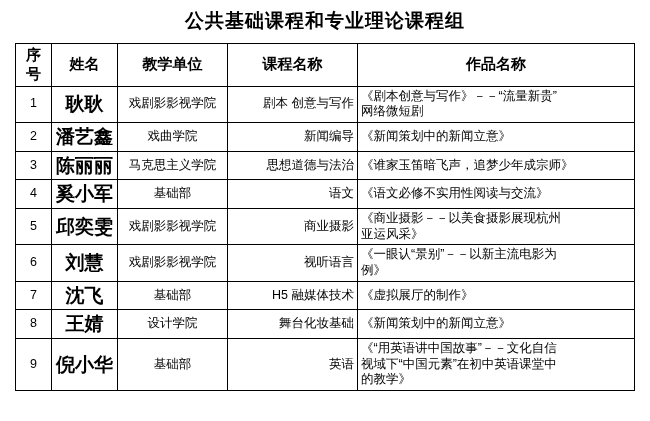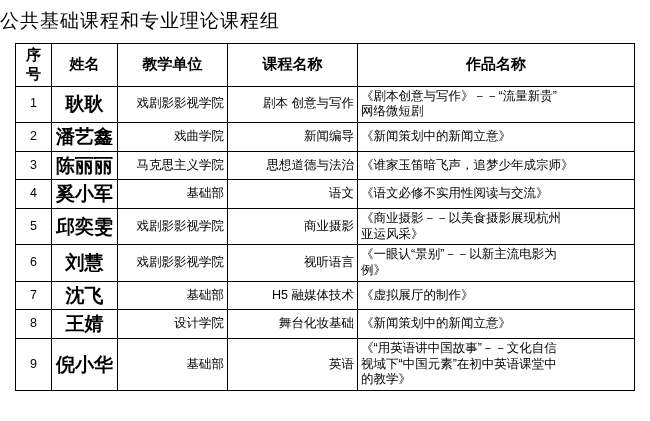--- a/index.html
+++ b/index.html
@@ -15,22 +15,23 @@
     overflow: hidden;
   }
   .page {
     width: 650px;
     height: 421px;
     box-sizing: border-box;
     padding: 0;
     position: relative;
   }
   .doc-title {
+    text-align: center;
     font-size: 19px;
-    font-weight: normal;
+    font-weight: bold;
     letter-spacing: 1px;
     padding-top: 8px;
     padding-bottom: 9px;
     font-family: "Liberation Serif", serif;
   }
   table.course-table {
     border-collapse: collapse;
     margin: 0 auto;
     width: 620px;
     table-layout: fixed;
@@ -56,21 +57,21 @@
     width: 36px;
   }
   td.c-name {
     text-align: center;
     font-size: 19px;
     font-weight: bold;
     width: 64px;
     margin-top: 48px;
   }
   td.c-unit {
-    text-align: right;
+    text-align: center;
     font-size: 12.5px;
     width: 108px;
   }
   td.c-course {
     text-align: right;
     font-size: 12.5px;
     width: 126px;
     padding-left: 6px;
   }
   td.c-work {

